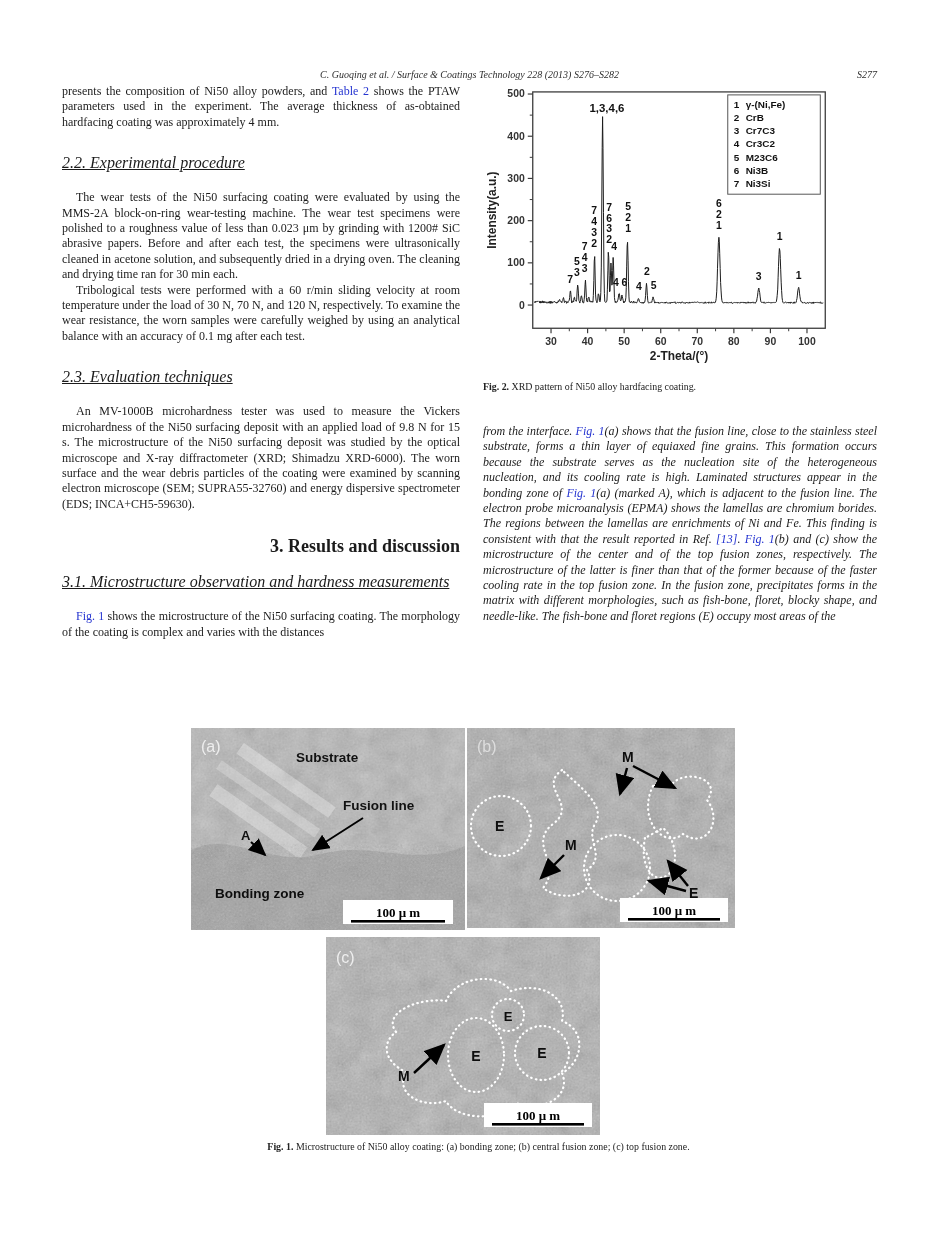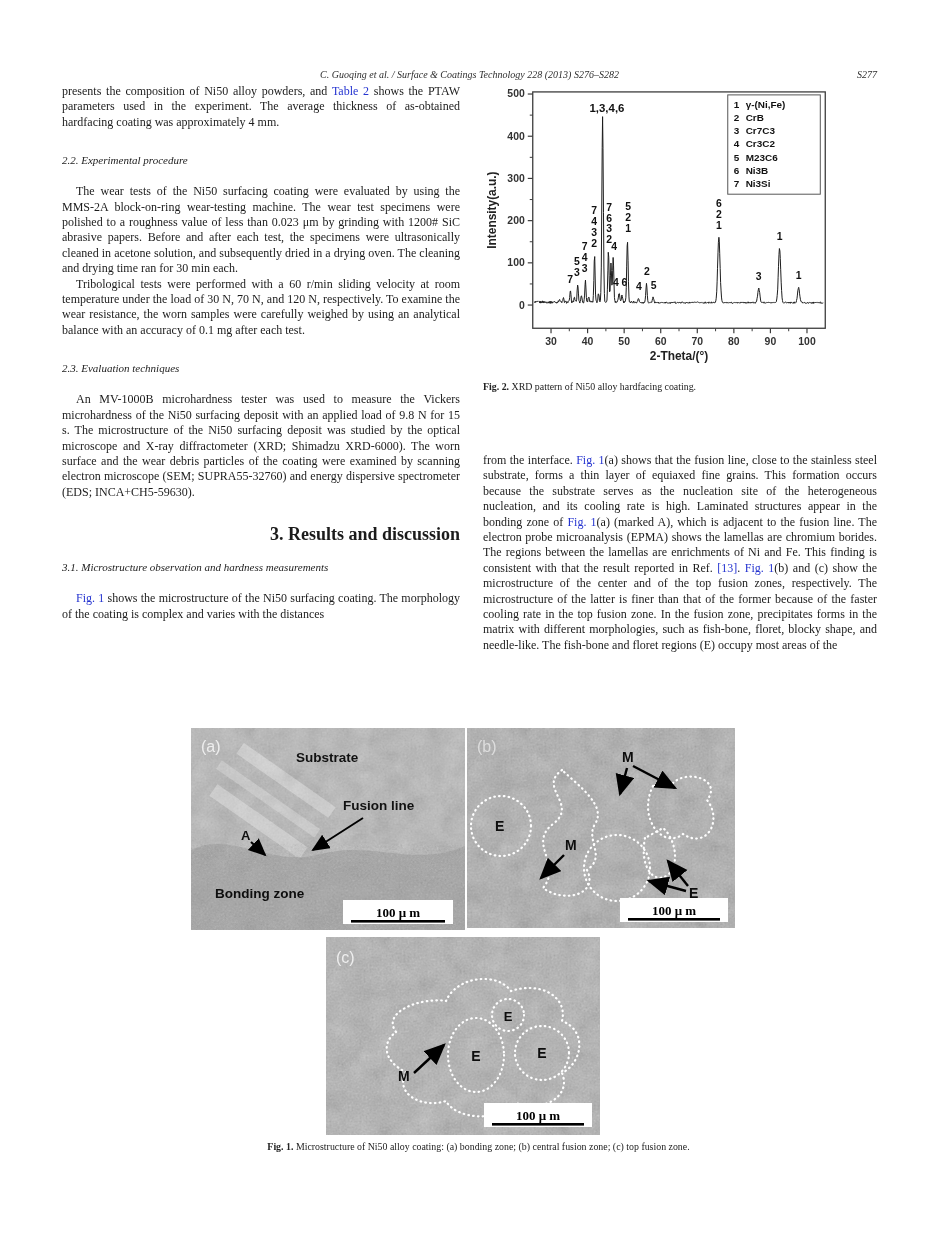--- a/index.html
+++ b/index.html
@@ -7,29 +7,29 @@
   .page{position:absolute;inset:0;}
   
   .runhead{position:absolute;top:69px;left:62px;right:48px;font-size:10px;color:#2e2e2e;}
   .runhead .cite{display:block;text-align:center;font-style:italic;}
   .runhead .pgnum{position:absolute;right:0;top:0;font-style:italic;}
   
   .col-left{position:absolute;left:62px;top:84px;width:398px;}
   .col-right{position:absolute;left:483px;top:80px;width:394px;}
   p.body{margin:0;font-size:12px;line-height:15.4px;text-align:justify;}
   p.indent{text-indent:14px;}
-  .hsub{font-size:11px;font-style:italic;font-weight:normal;margin:24px 0 18px 0;}
+  .hsub{font-size:16px;font-style:italic;font-weight:normal;margin:24px 0 18px 0;text-decoration:underline;}
   .hsec{font-size:18px;font-weight:bold;margin:24px 0 16px 0;text-align:right;}
   .h31{margin:16px 0 18px 0;}
   .link{color:var(--link-color,#2433d0);}
   
   .fig2{margin:0;padding:0;}
   .fig2 svg{display:block;}
   .cap{font-size:9.9px;color:#222;text-align:left;margin-top:16px;}
-  .col-right p.body{margin-top:61px;}
+  .col-right p.body{margin-top:32px;font-style:italic;}
   
   .fig1{position:absolute;left:0;top:728px;width:925px;}
   .fig1-row{display:flex;justify-content:center;gap:2px;}
   .fig1-row2{display:flex;justify-content:center;margin-top:7px;}
   .micro{display:block;background:#b3b3b3;}
   .fig1-cap{position:absolute;left:16px;top:1141px;width:925px;font-size:9.9px;color:#222;text-align:center;}
   .sans{font-family:"Liberation Sans",sans-serif;}
 </style>
 </head>
 <body>

